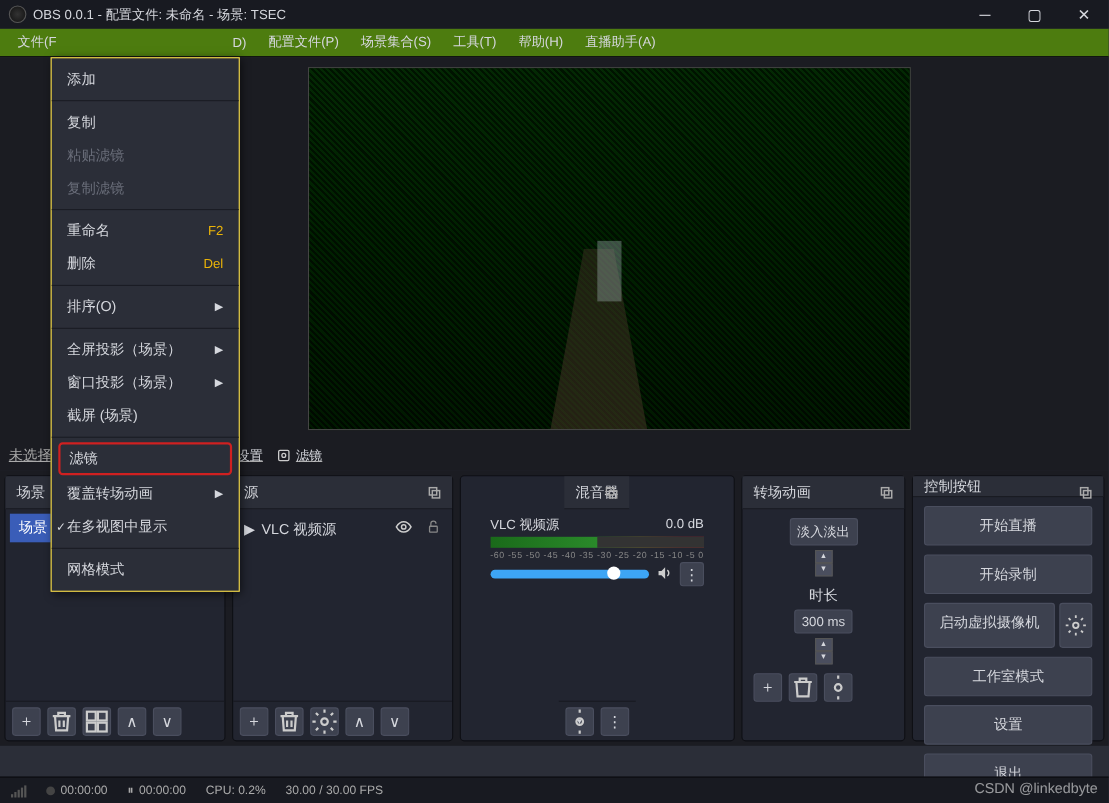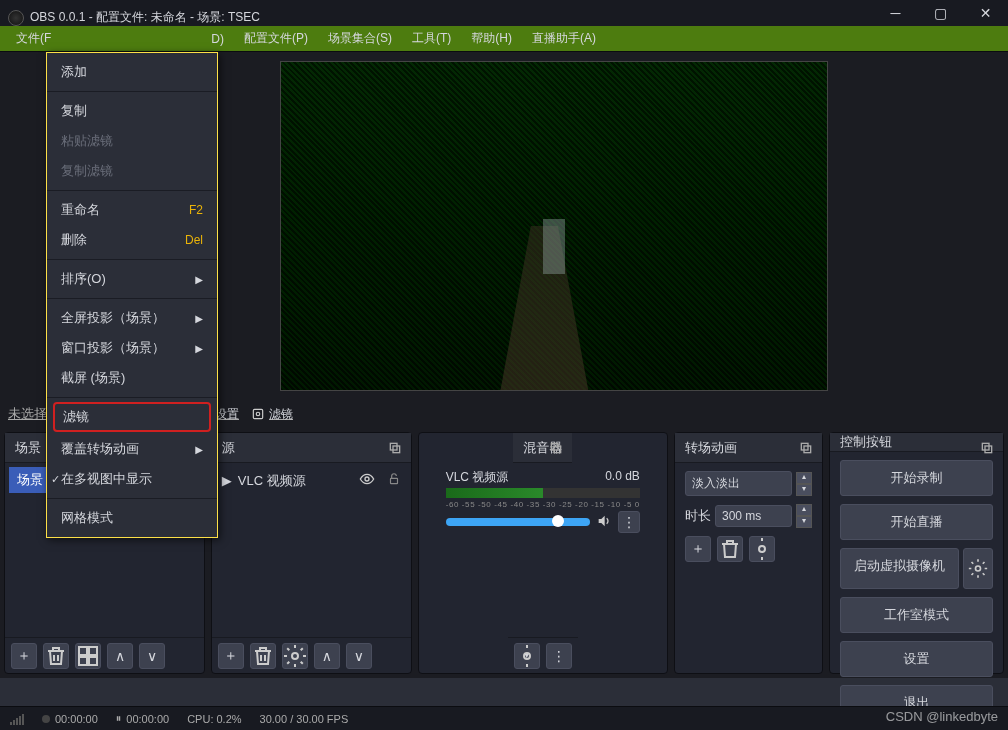--- a/index.html
+++ b/index.html
@@ -1,18 +1,18 @@
 <!DOCTYPE html>
 <html><head>
 <meta charset="utf-8">
 <style>
 * { box-sizing: border-box; margin: 0; padding: 0; font-family: "Segoe UI", "Microsoft YaHei", sans-serif; }
 body { width: 1008px; height: 730px; background: #2b2e38; color: #d5d7dd; font-size: 13px; overflow: hidden; position: relative; }
 
-.title-bar { height: 26px; background: #181a21; display: flex; align-items: flex-end; padding: 0 8px; position: relative; }
+.title-bar { height: 26px; background: #181a21; display: flex; align-items: center; padding: 0 8px; position: relative; }
 .obs-logo { width: 16px; height: 16px; border-radius: 50%; background: radial-gradient(circle, #333 0%, #111 100%); border: 1px solid #555; margin-right: 6px; }
 .title-text { font-size: 12px; color: #d5d7dd; }
 .win-controls { position: absolute; right: 0; top: 0; display: flex; }
 .win-btn { width: 45px; height: 26px; display: flex; align-items: center; justify-content: center; font-size: 14px; color: #d5d7dd; cursor: pointer; }
 
 .menu-bar { height: 26px; background: #4d7c0f; display: flex; align-items: center; padding: 0 6px; border-bottom: 1px solid #0b0c10; }
 .menu-item { padding: 3px 10px; font-size: 12px; cursor: pointer; }
 
 .preview-area { background: #1b1c22; padding: 8px 120px 8px 220px; height: 348px; display: flex; align-items: center; justify-content: center; }
 .preview-inner { width: 548px; height: 330px; background: #0a1a0a; border: 1px solid #444; position: relative; overflow: hidden; }
@@ -51,21 +51,21 @@
 
 .mixer-channel { padding: 2px 4px; }
 .mixer-top { display: flex; justify-content: space-between; font-size: 12px; }
 .meter { height: 10px; background: linear-gradient(to right, #1a6a1a 0%, #2a8a2a 50%, #c0b020 70%, #c02020 90%); margin: 2px 0; position: relative; }
 .meter::after { content: ""; position: absolute; right: 0; top: 0; width: 50%; height: 100%; background: #333; }
 .ticks { font-size: 8px; color: #888; letter-spacing: 0.6px; }
 .slider-row { display: flex; align-items: center; gap: 6px; margin-top: 2px; }
 .slider { flex: 1; height: 8px; background: #3da5f5; border-radius: 4px; position: relative; }
 .slider-thumb { position: absolute; right: 18%; top: -3px; width: 12px; height: 12px; background: #fff; border-radius: 50%; }
 
-.trans-row { display: flex; align-items: center; padding: 4px 6px; gap: 4px; }
+.trans-row { display: flex; align-items: center; padding: 4px 6px; gap: 4px; flex-direction: column; }
 .trans-select { flex: 1; background: #3d414f; border: 1px solid #4a4e5e; border-radius: 3px; padding: 3px 6px; font-size: 12px; cursor: pointer; }
 .spin { width: 16px; display: flex; flex-direction: column; }
 .spin-btn { height: 12px; background: #4a4e5e; border: 1px solid #555; font-size: 8px; text-align: center; line-height: 8px; cursor: pointer; }
 .trans-btns { display: flex; gap: 6px; padding: 4px 6px; }
 
 .ctrl-btn { background: #3d414f; border: 1px solid #4a4e5e; border-radius: 3px; padding: 8px 4px; margin: 4px 6px; text-align: center; font-size: 13px; cursor: pointer; }
 .ctrl-row { display: flex; gap: 4px; margin: 4px 6px; }
 .ctrl-row .ctrl-btn { flex: 1; margin: 0; }
 
 .status-bar { position: absolute; bottom: 0; left: 0; right: 0; height: 24px; background: #181a21; display: flex; align-items: center; justify-content: flex-start; padding: 0 10px; gap: 18px; font-size: 11px; color: #aaa; border-top: 1px solid #0b0c10; }
@@ -295,22 +295,22 @@
 
   <div class="dock controls">
     <div class="dock-header">
       <span>控制按钮</span>
       <span class="dock-popout"><svg viewBox="0 0 24 24" fill="none" stroke="#aaa" stroke-width="2">
             <rect x="5" y="5" width="10" height="10"></rect>
             <rect x="9" y="9" width="10" height="10"></rect>
           </svg></span>
     </div>
     <div class="dock-body">
+      <div class="ctrl-btn">开始直播</div>
       <div class="ctrl-btn">开始录制</div>
-      <div class="ctrl-btn">开始直播</div>
       <div class="ctrl-row">
         <div class="ctrl-btn">启动虚拟摄像机</div>
         <div class="ctrl-btn" style="flex:0 0 30px"><svg width="14" height="14" viewBox="0 0 24 24" fill="none" stroke="#ccc" stroke-width="2">
               <circle cx="12" cy="12" r="3"></circle>
               <path d="M12 1v3m0 16v3M4.2 4.2l2.1 2.1m11.4 11.4l2.1 2.1M1 12h3m16 0h3M4.2 19.8l2.1-2.1m11.4-11.4l2.1-2.1"></path>
             </svg></div>
       </div>
       <div class="ctrl-btn">工作室模式</div>
       <div class="ctrl-btn">设置</div>
       <div class="ctrl-btn">退出</div>

